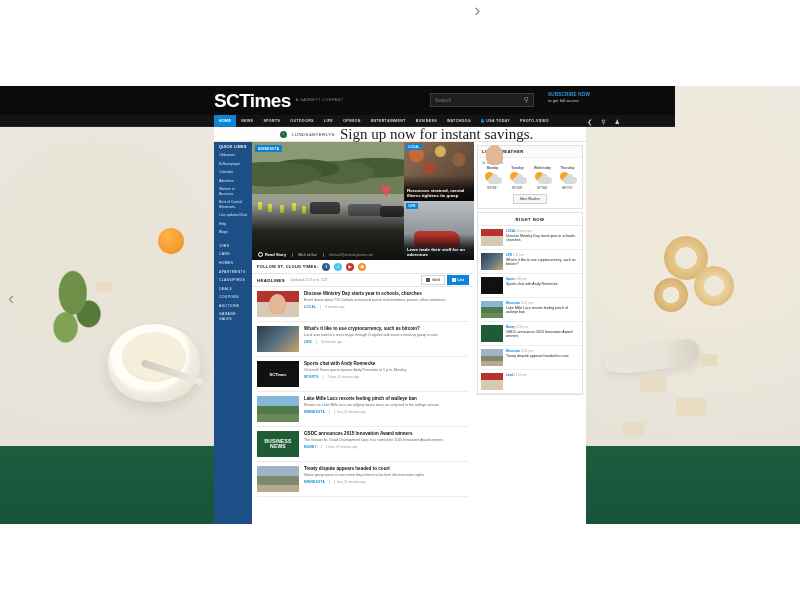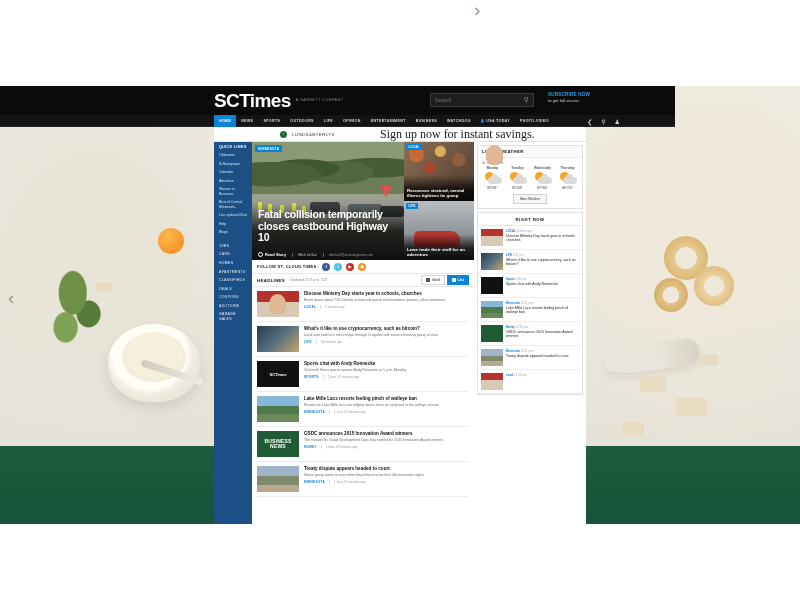--- a/index.html
+++ b/index.html
@@ -148,21 +148,21 @@
     position: absolute; left: 214px; top: 41px; width: 372px; height: 15px;
     background: rgba(255,255,255,.94);
     display: flex; align-items: center; gap: 5px; padding-left: 66px;
     border-bottom: 1px solid #e2e2e2;
   }
   .promo-badge {
     width: 7px; height: 7px; border-radius: 50%; background: #1e6b3a;
     color: #fff; font-size: 3px; display: flex; align-items: center; justify-content: center;
   }
   .promo-brand { font-size: 4.4px; letter-spacing: .4px; color: #333; }
-  .promo-text { font-family: "Liberation Serif", serif; font-size: 12px; color: #1a1a1a; margin-left: 40px; }
+  .promo-text { font-family: "Liberation Serif", serif; font-size: 15px; color: #1a1a1a; }
 
   
   .site-body { position: absolute; left: 0; top: 56px; width: 800px; height: 382px; }
 
   
   .rail {
     position: absolute; left: 214px; top: 0; width: 38px; height: 382px;
     background: #1b4f86;
     padding: 3px 4px 0 5px;
   }
@@ -483,21 +483,20 @@
             <div class="hero-car car-b"></div>
             <div class="hero-car car-c"></div>
             <div class="vest" style="left:16px;top:62px;"></div>
             <div class="vest" style="left:28px;top:63px;"></div>
             <div class="vest" style="left:40px;top:61px;"></div>
             <div class="vest" style="left:50px;top:64px;"></div>
             <div class="vest" style="left:6px;top:60px;"></div>
           </div>
           <div class="hero-shade"></div>
           <div class="hero-badge">MINNESOTA</div>
-          <div class="hero-title">Fatal collision temporarily closes eastbound Highway 10</div>
           <div class="hero-meta">
             <span class="readstory">
               <span class="play-ico"></span>
               <span>Read Story</span>
             </span>
             <span class="hero-byline">Mitch LeClair</span>
             <span class="hero-email">mleclair2@stcloud.gannett.com</span>
           </div>
         </div>
 

